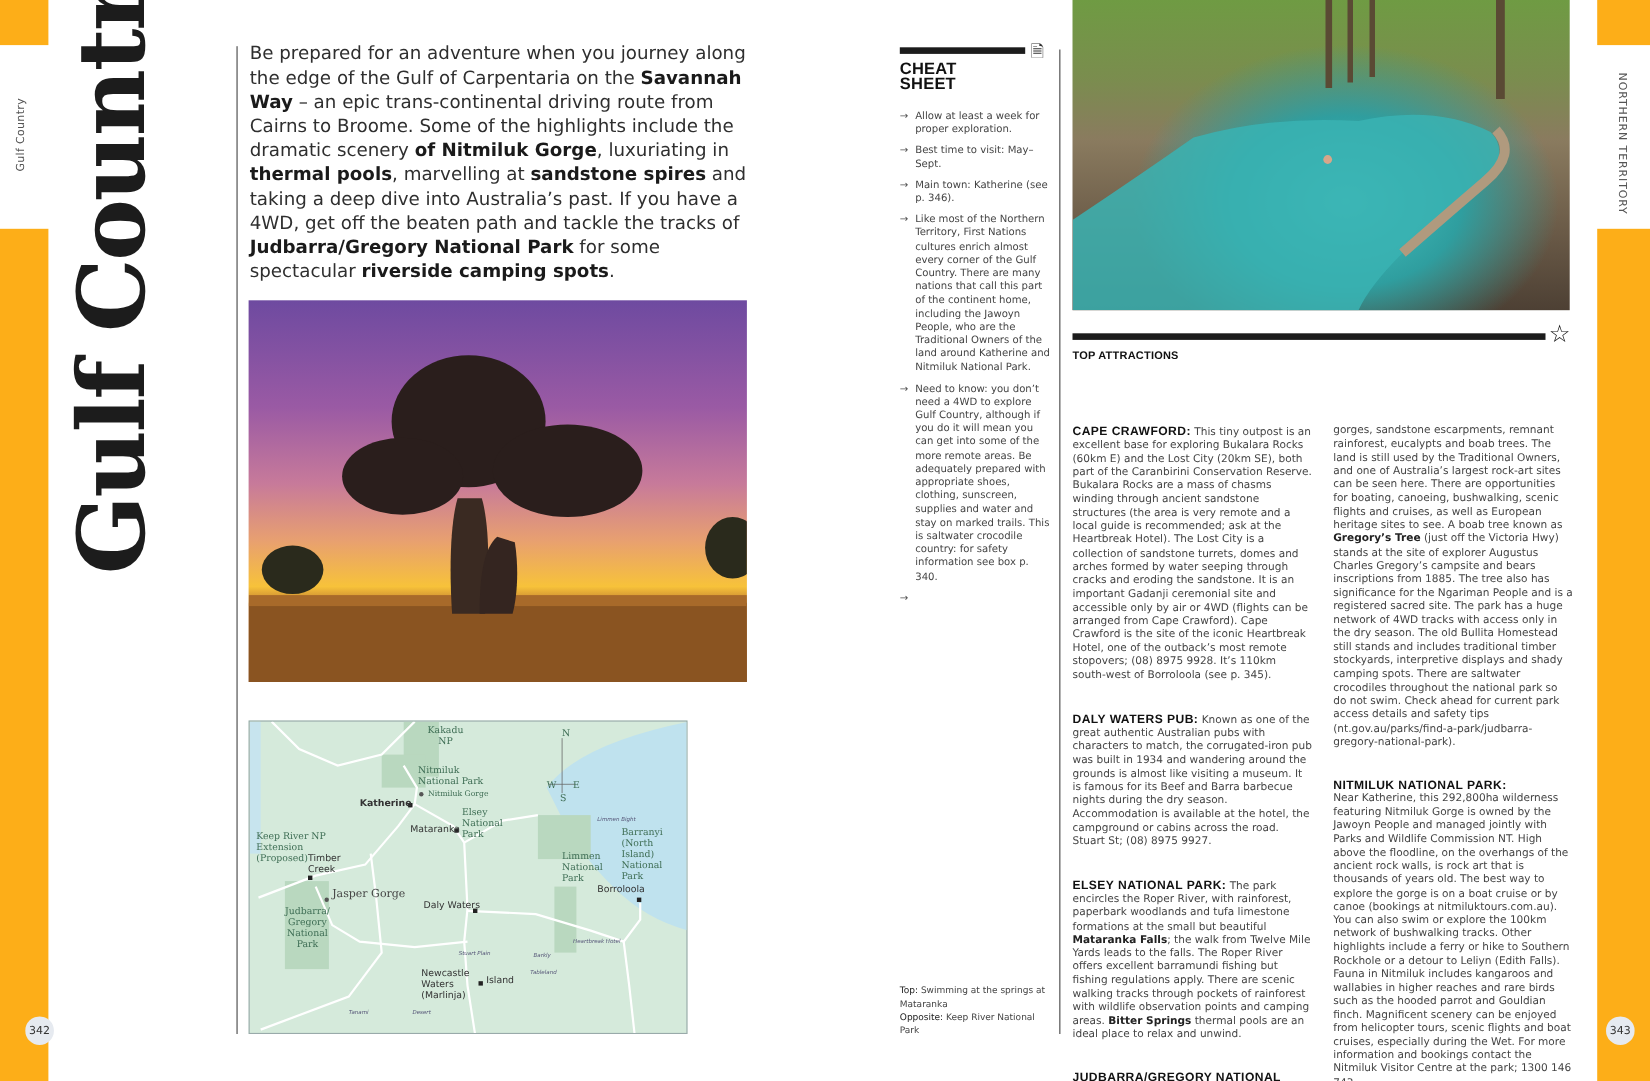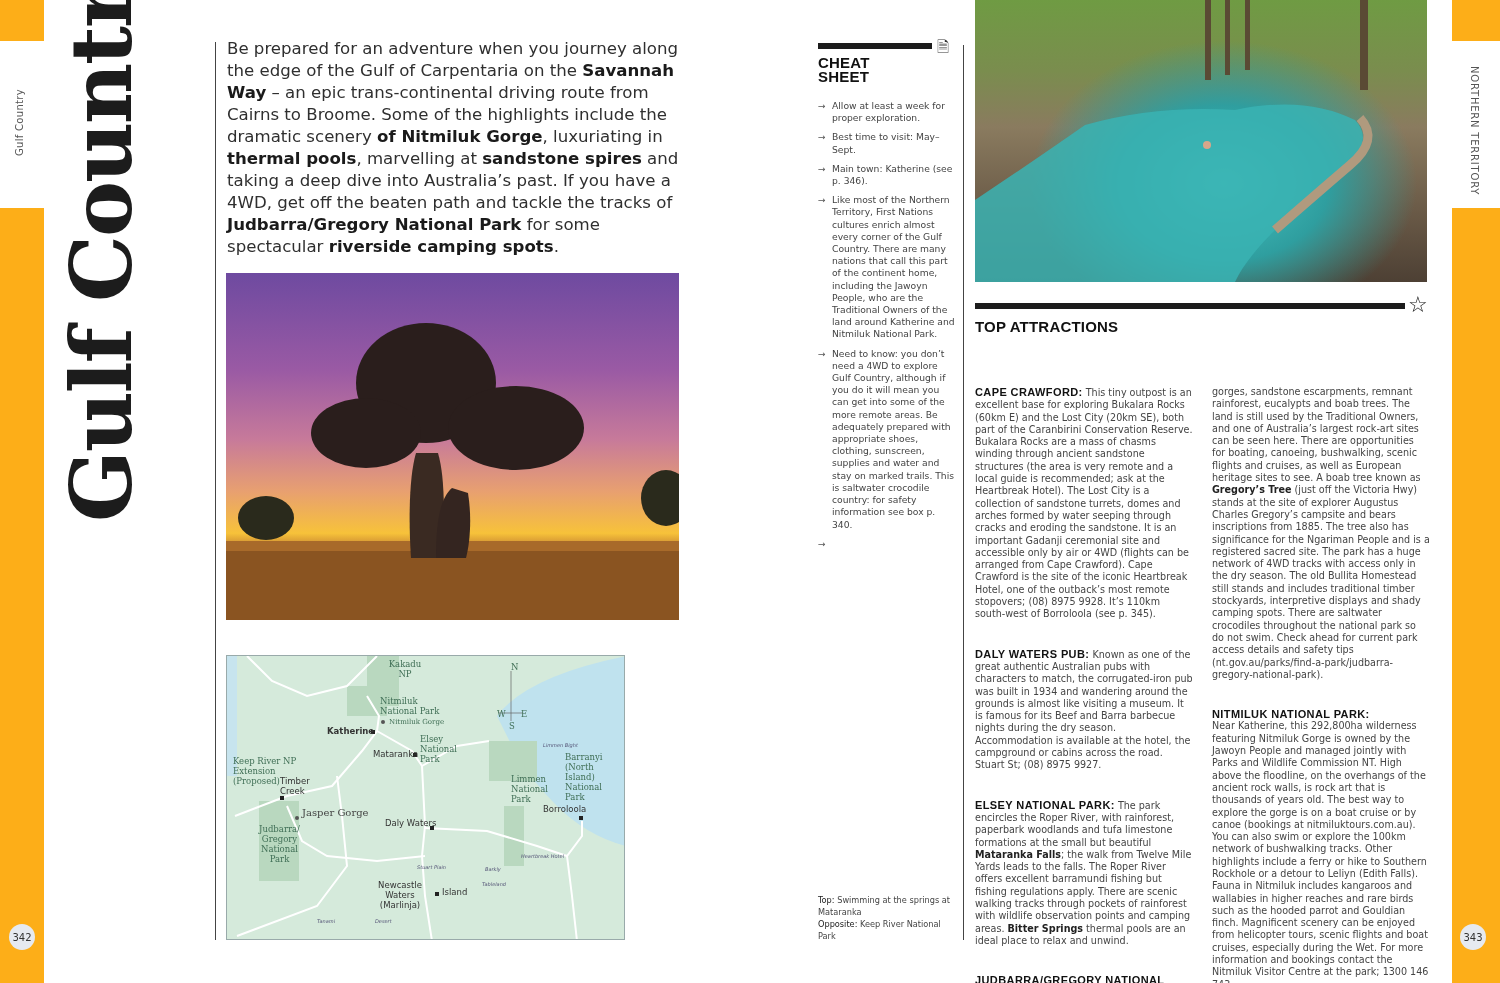--- a/index.html
+++ b/index.html
@@ -9,21 +9,21 @@
   
   .side-tab { position: absolute; background: #fdae18; }
   .tab-l-top { left: 0; top: 0; width: 44px; height: 41px; }
   .tab-l-bot { left: 0; top: 208px; width: 44px; height: 775px; }
   .tab-r-top { left: 1452px; top: 0; width: 48px; height: 41px; }
   .tab-r-bot { left: 1452px; top: 208px; width: 48px; height: 775px; }
   .running-head { position: absolute; font-family: "DejaVu Sans", sans-serif; font-size: 10px; color: #555; letter-spacing: 0.3px; white-space: nowrap; }
   .rh-left { left: 14px; top: 156px; transform: rotate(-90deg); transform-origin: left top; }
   .rh-right { left: 1480px; top: 66px; transform: rotate(90deg); transform-origin: left top; letter-spacing: 0.8px; }
   .page-num { position: absolute; width: 26px; height: 26px; border-radius: 50%; background: #e6eaf0; font-size: 10px; color: #333; display: flex; align-items: center; justify-content: center; }
-  .pn-left { left: 9px; top: 924px; }
+  .pn-left { left: 23px; top: 924px; }
   .pn-right { left: 1460px; top: 924px; }
 
   
   .chapter-title { position: absolute; left: 60px; top: 522px; transform: rotate(-90deg); transform-origin: left top; font-family: "DejaVu Serif", serif; font-weight: bold; font-size: 84px; letter-spacing: -2px; color: #1c1c1c; white-space: nowrap; line-height: 1; }
 
   .vrule { position: absolute; width: 1px; background: #444; }
   .vr1 { left: 215px; top: 42px; height: 898px; }
   .vr2 { left: 963px; top: 45px; height: 895px; }
 
   
@@ -48,21 +48,21 @@
   .cs-title { position: absolute; left: 818px; top: 56px; font-family: "Liberation Sans", sans-serif; font-weight: bold; font-size: 15px; line-height: 14px; color: #111; letter-spacing: 0.2px; }
   .cs-list { position: absolute; left: 818px; top: 100px; width: 140px; list-style: none; }
   .cs-list li { position: relative; padding-left: 14px; font-size: 9.2px; line-height: 12.2px; color: #444; margin-bottom: 7px; }
   .cs-list li .arrow { position: absolute; left: 0; top: 0; color: #555; }
   .cs-caption { position: absolute; left: 818px; top: 894px; width: 140px; font-size: 8.2px; line-height: 12px; color: #444; }
   .cs-caption b { font-weight: normal; color: #222; }
 
   
   .ta-bar { position: absolute; left: 975px; top: 303px; width: 430px; height: 6px; background: #1c1c1c; }
   .ta-star { position: absolute; left: 1408px; top: 292px; font-size: 22px; color: #111; }
-  .ta-title { position: absolute; left: 975px; top: 318px; font-family: "Liberation Sans", sans-serif; font-weight: bold; font-size: 15px; color: #111; letter-spacing: 0.2px; }
+  .ta-title { position: absolute; left: 975px; top: 318px; font-family: "Liberation Sans", sans-serif; font-weight: bold; font-size: 10px; color: #111; letter-spacing: 0.2px; }
   .ta-col { position: absolute; font-size: 9.6px; line-height: 12.3px; color: #444; }
   .ta-col1 { left: 975px; top: 359px; width: 218px; }
   .ta-col2 { left: 1212px; top: 359px; width: 218px; }
   .entry { margin-bottom: 4px; margin-top: 27px; }
   .entry .head { font-family: "Liberation Sans", sans-serif; font-weight: bold; font-size: 11px; color: #111; letter-spacing: 0.4px; }
   .entry b { color: #222; }
 </style>
 </head>
 <body>
 
@@ -130,21 +130,21 @@
   <span class="map-dot" style="left:144px;top:74px"></span>
   <span class="map-town" style="left:100px;top:70px;font-weight:bold">Katherine</span>
   <span class="map-dot" style="left:186px;top:97px"></span>
   <span class="map-town" style="left:146px;top:93px">Mataranka</span>
   <span class="map-dot" style="left:53px;top:140px"></span>
   <span class="map-town" style="left:53px;top:120px;width:30px;white-space:normal;line-height:10px">Timber Creek</span>
   <span class="map-dot" style="left:203px;top:170px"></span>
   <span class="map-town" style="left:158px;top:162px">Daly Waters</span>
   <span class="map-dot" style="left:352px;top:160px"></span>
   <span class="map-town" style="left:316px;top:148px">Borroloola</span>
-  <span class="map-town" style="left:138px;top:224px;width:70px;white-space:normal;text-align:center;line-height:10px">Newcastle Waters (Marlinja)</span>
+  <span class="map-town" style="left:156px;top:224px;width:70px;white-space:normal;text-align:left;line-height:10px">Newcastle Waters (Marlinja)</span>
   <span class="map-dot" style="left:208px;top:236px"></span>
   <span class="map-town" style="left:215px;top:231px">Island</span>
 
   <span class="map-dot" style="left:154px;top:64px;border-radius:50%;background:#555"></span>
   <span class="map-lbl" style="left:162px;top:61px;font-size:7px">Nitmiluk Gorge</span>
   <span class="map-dot" style="left:68px;top:160px;border-radius:50%;background:#555"></span>
   <span class="map-lbl" style="left:75px;top:152px;font-size:10px;color:#444">Jasper Gorge</span>
   <span class="map-small" style="left:294px;top:197px">Heartbreak Hotel</span>
   <span class="map-small" style="left:316px;top:86px">Limmen Bight</span>
   <span class="map-small" style="left:190px;top:208px">Stuart Plain</span>

